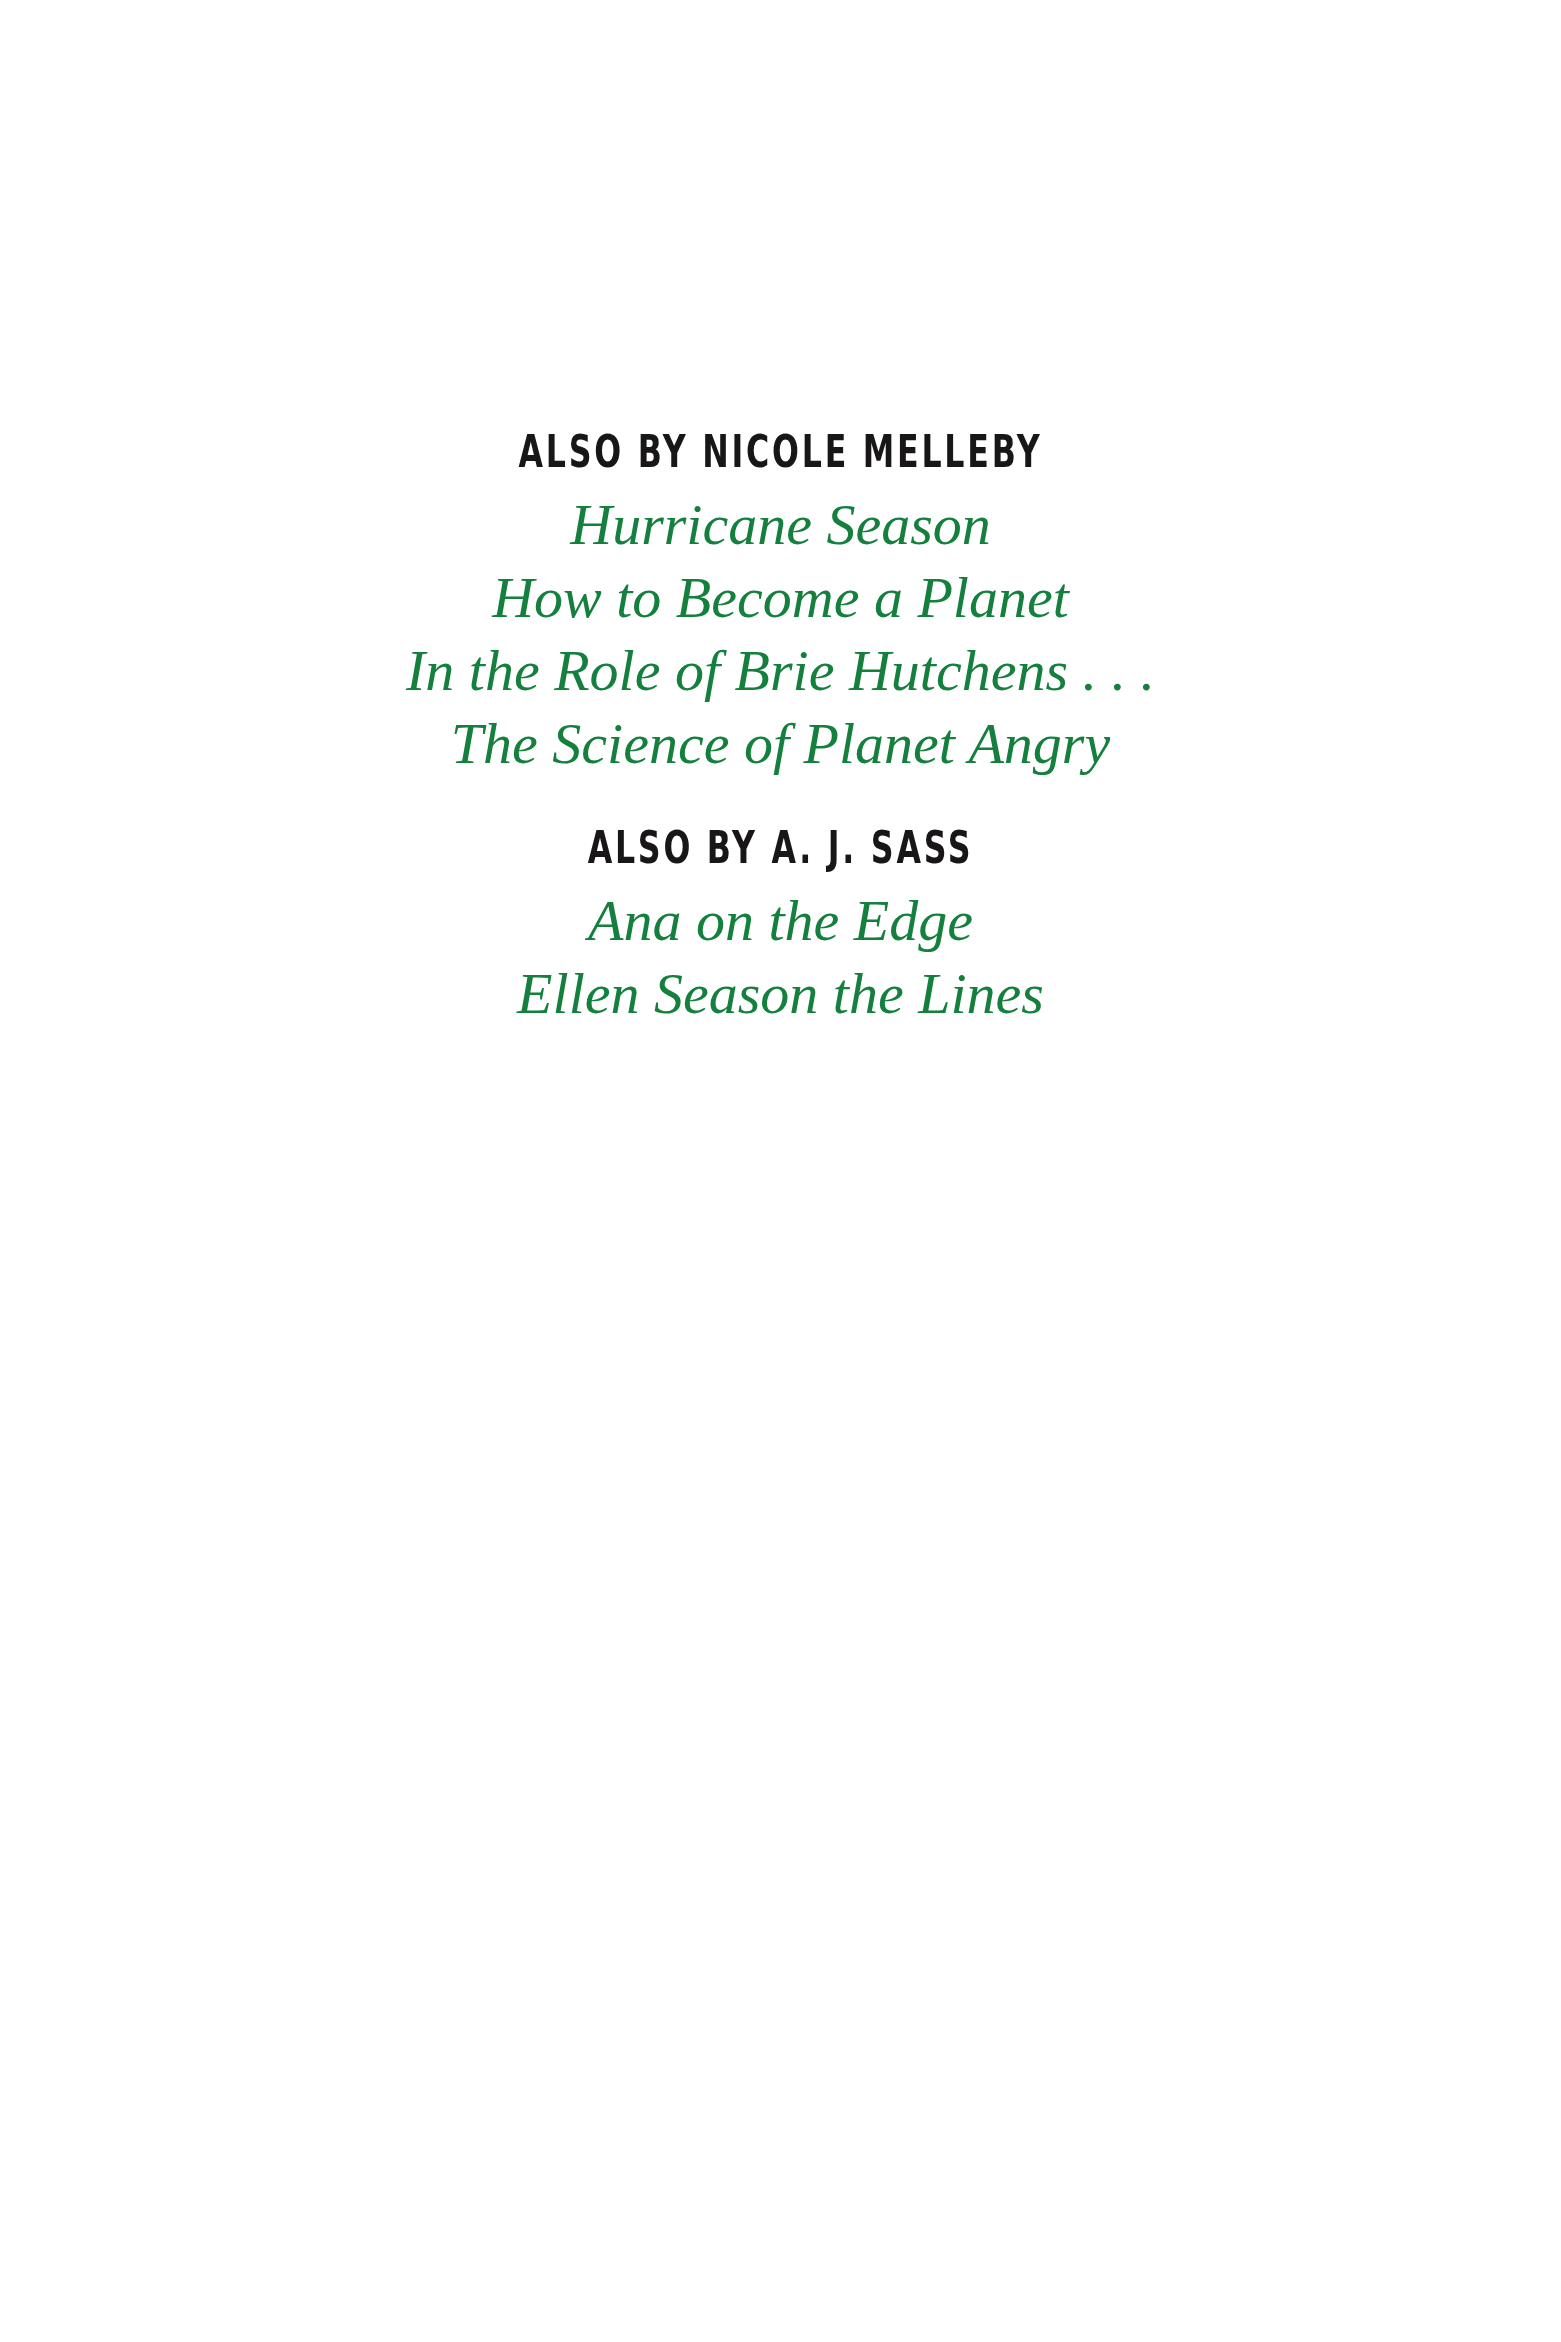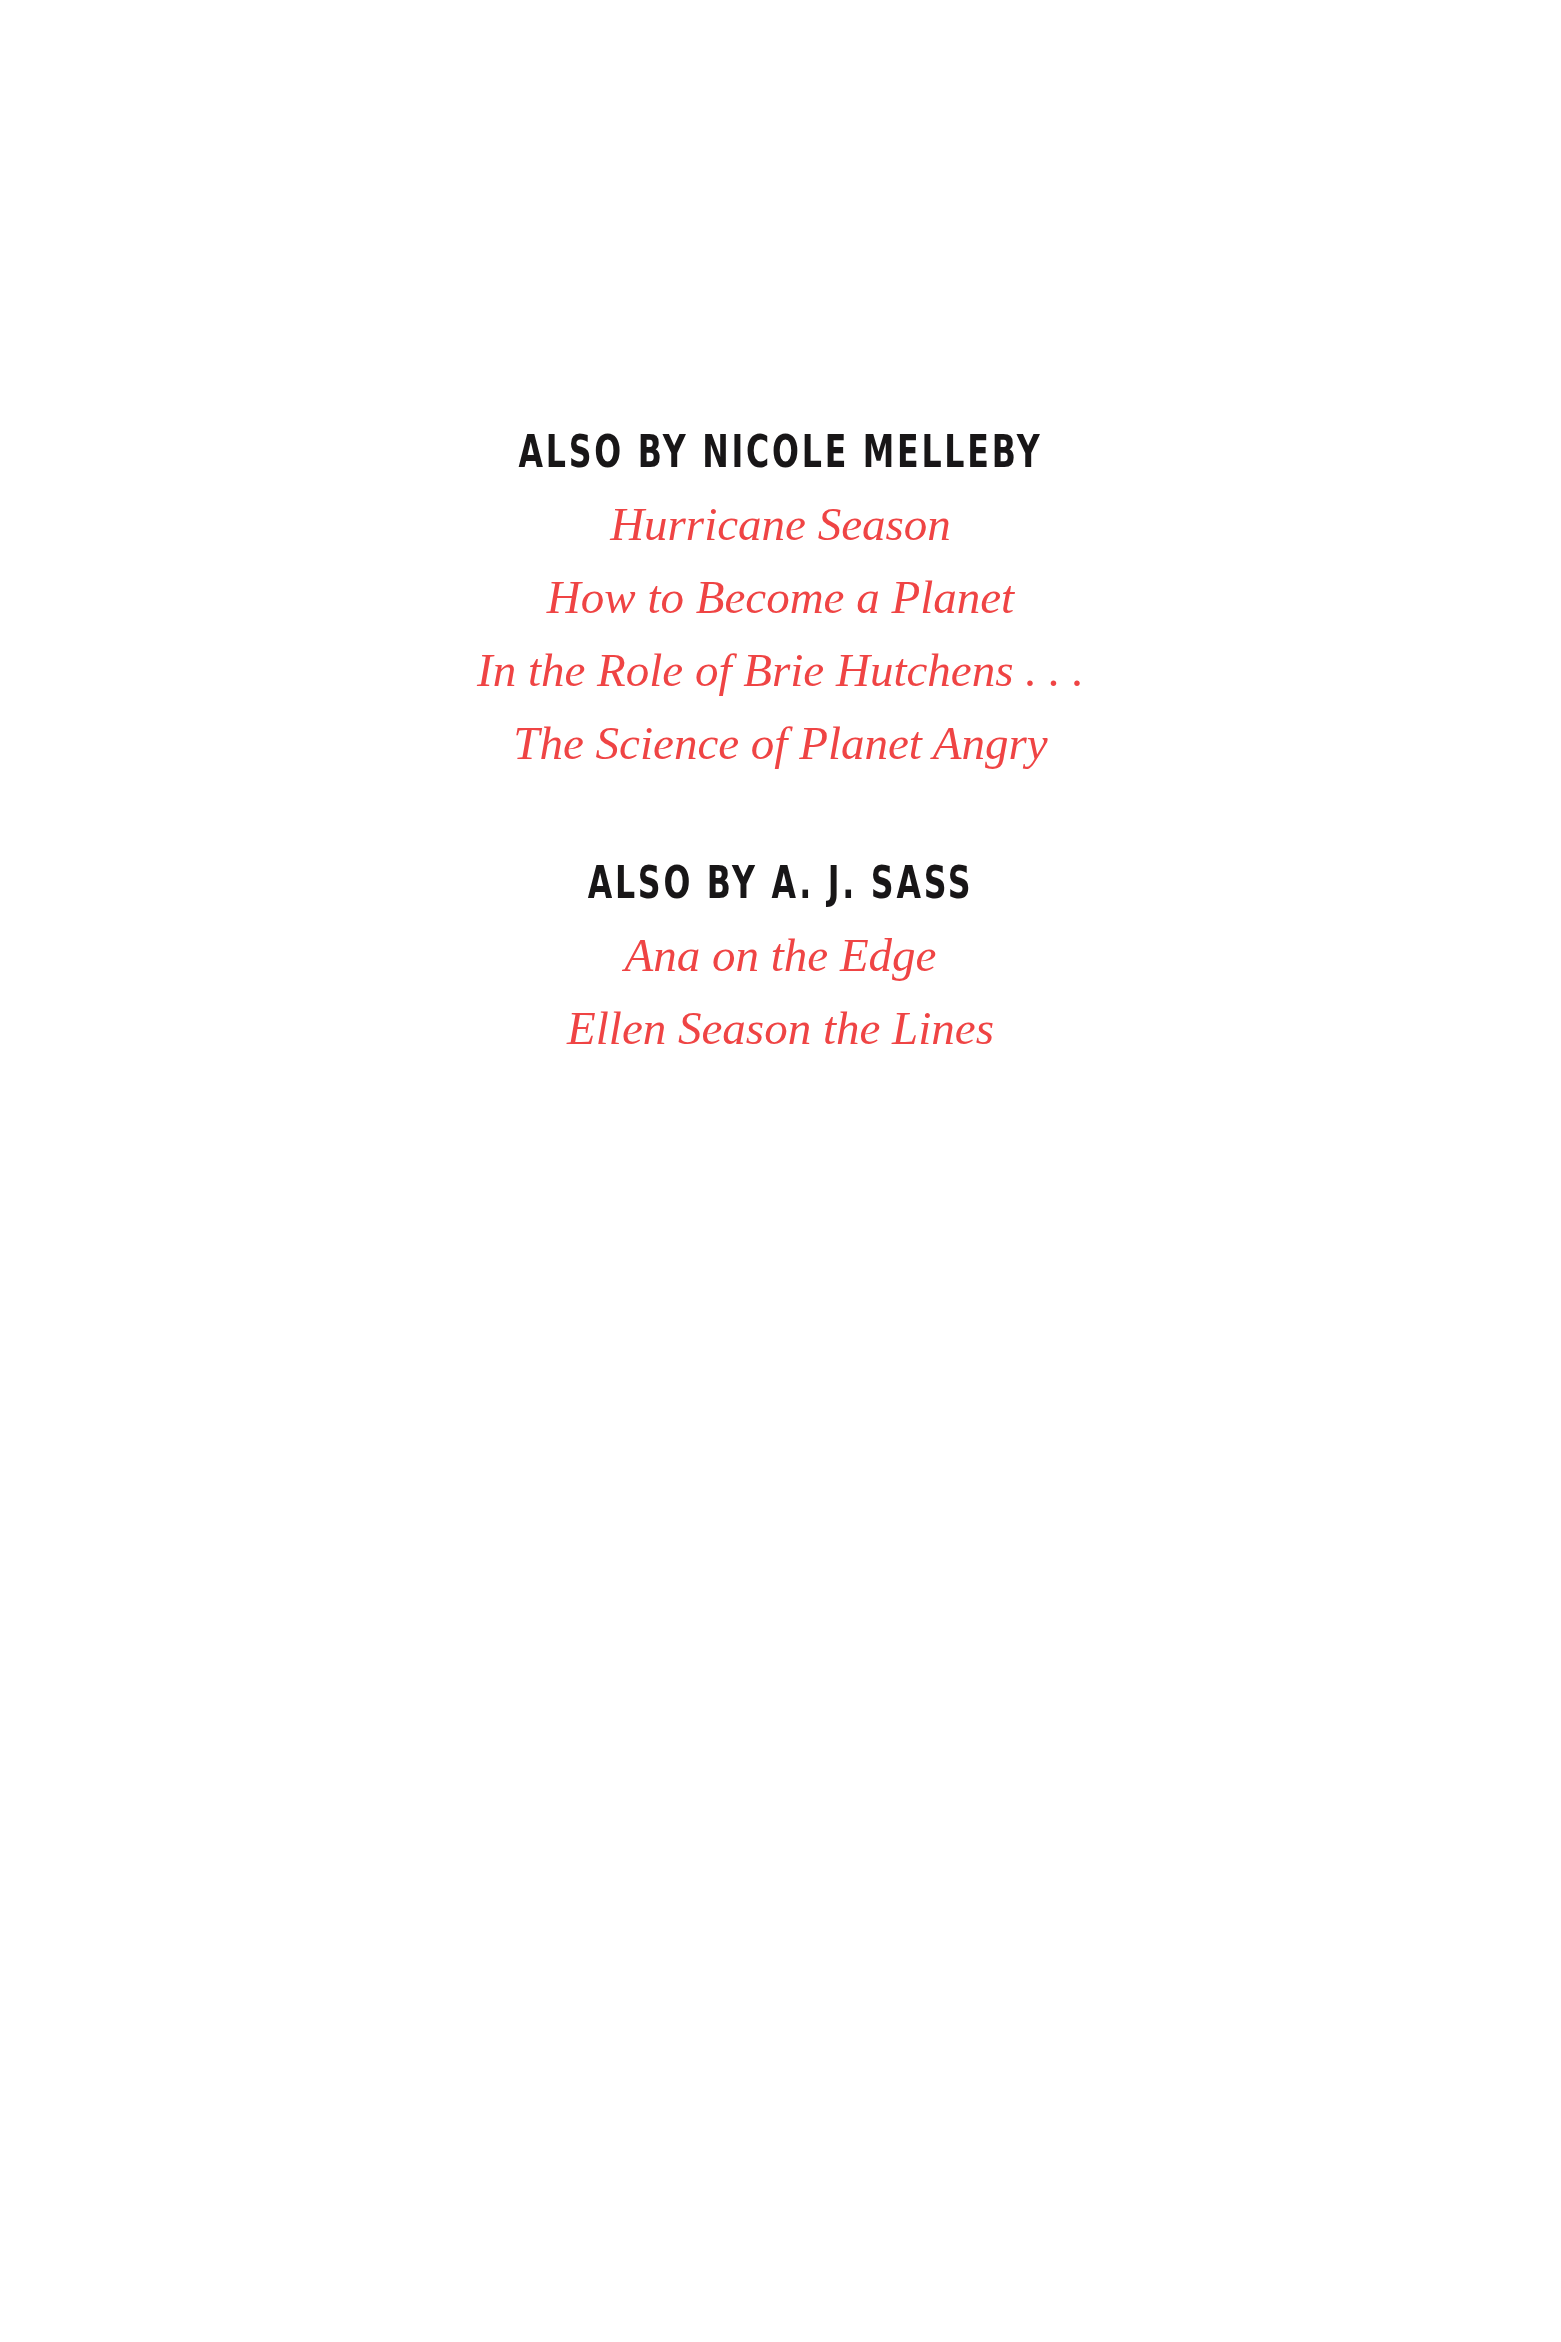--- a/index.html
+++ b/index.html
@@ -37,27 +37,27 @@
     color: #181617;
   }
   .titles {
     margin: 0;
     padding: 0;
     list-style: none;
   }
   .book-title {
     font-family: "Liberation Serif", serif;
     font-style: italic;
-    font-size: 47px;
+    font-size: 58px;
     line-height: 73px;
     white-space: nowrap;
-    color: #ef4444;
+    color: #15803d;
   }
   .section + .section {
-    margin-top: 79px;
+    margin-top: 44px;
   }
 </style>
 </head>
 <body>
 
 <div class="page">
   <div class="text-block">
 
     <div class="section">
       <div class="section-heading">ALSO BY NICOLE MELLEBY</div>

